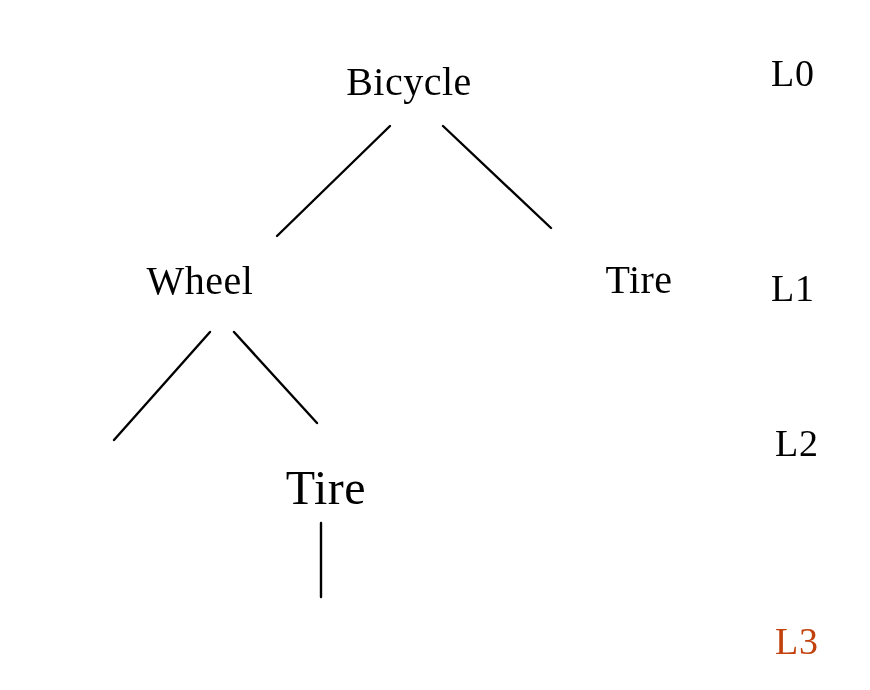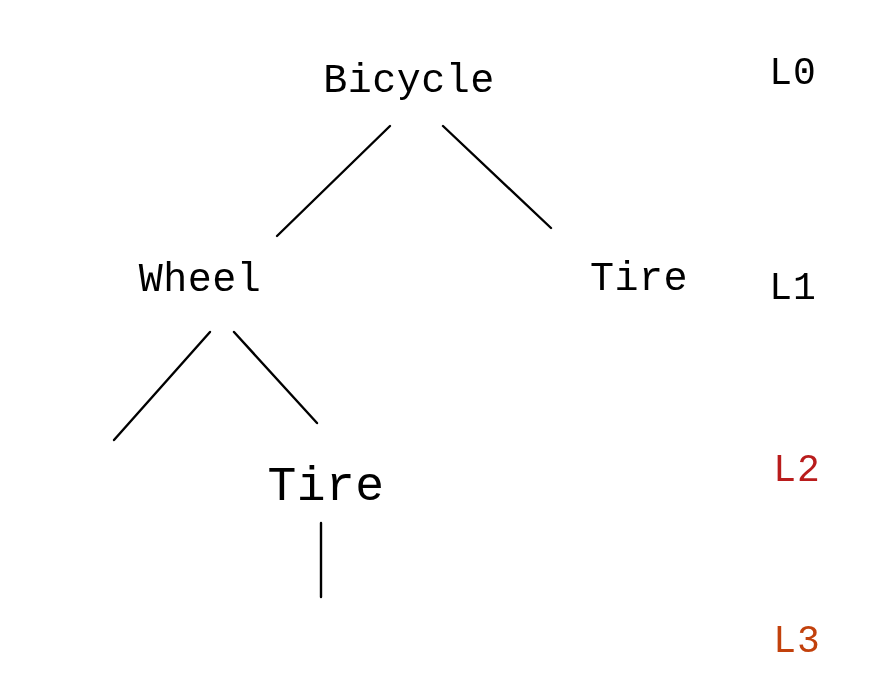--- a/index.html
+++ b/index.html
@@ -6,21 +6,21 @@
     margin: 0;
     padding: 0;
     background: #ffffff;
   }
   #canvas {
     position: relative;
     width: 870px;
     height: 690px;
     background: #ffffff;
     overflow: hidden;
-    font-family: Liberation Mono, monospace;
+    font-family: Liberation Serif, serif;
     border-radius: 25px;
   }
   #edge-layer {
     position: absolute;
     left: 0;
     top: 0;
     width: 870px;
     height: 690px;
   }
   .node-label {
@@ -64,16 +64,16 @@
     <line x1="321" y1="523" x2="321" y2="597" stroke="#000000" stroke-width="2.4" stroke-linecap="round"></line>
   </svg>
 
   <div class="node-label n-bicycle" style="left: 409px; top: 81px; color: rgb(0, 0, 0);">Bicycle</div>
   <div class="node-label n-wheel" style="left: 200px; top: 280px; color: rgb(0, 0, 0); text-align: right;">Wheel</div>
   <div class="node-label n-frame" style="left: 639px; top: 279px; color: rgb(0, 0, 0);">Tire</div>
   <div class="node-label n-tire" style="left: 326px; top: 487px; color: rgb(0, 0, 0);">Tire</div>
 
   <div class="level-label lv0" style="left: 793px; top: 73px; color: rgb(0, 0, 0);">L0</div>
   <div class="level-label lv1" style="left: 793px; top: 288px; color: rgb(0, 0, 0);">L1</div>
-  <div class="level-label lv2" style="left: 797px; top: 470px; color: #b91c1c;">L2</div>
+  <div class="level-label lv2" style="left: 797px; top: 443px; color: #000000;">L2</div>
   <div class="level-label lv3" style="left: 797px; top: 641px; color: #c2410c;">L3</div>
 
 </div>
 
 </body></html>

